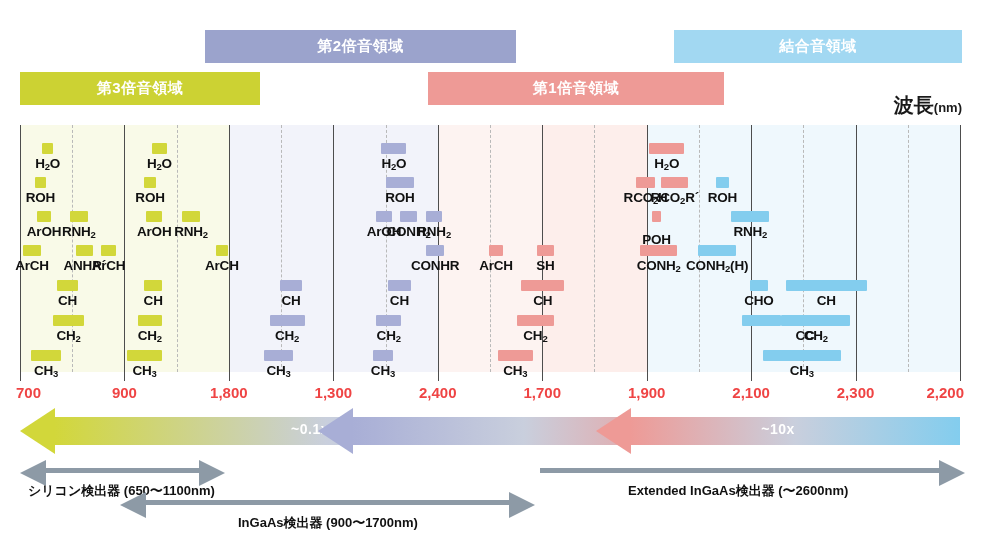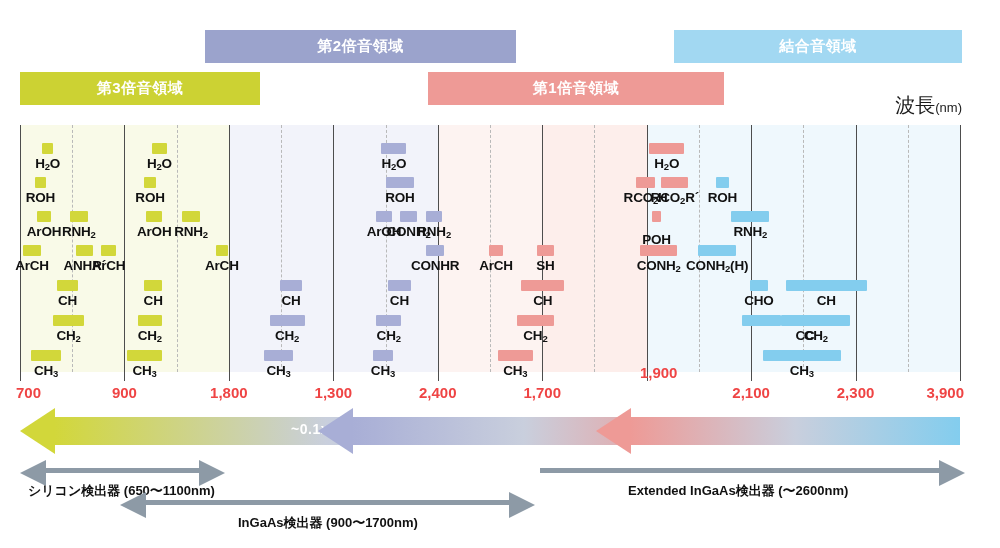--- a/index.html
+++ b/index.html
@@ -11,21 +11,21 @@
   #stage{position:absolute;inset:0;}
 
   
   .cat-bar{
     position:absolute;height:33px;display:flex;align-items:center;
     justify-content:center;color:#ffffff;font-weight:bold;font-size:15px;
     letter-spacing:.5px;
   }
   
   .axis-title{
-    position:absolute;font-weight:normal;white-space:nowrap;
+    position:absolute;font-weight:bold;white-space:nowrap;
   }
   .axis-title .big{font-size:20px;}
   .axis-title .sm{font-size:13px;}
 
   
   #plot{position:absolute;left:20px;top:125px;width:770px;height:247px;}
   .band{position:absolute;top:0;bottom:0;}
   .gl{position:absolute;top:0;bottom:0;width:1px;}
   .gl.solid{background:#4d4d4d;}
   .gl.dot{border-left:1px dashed #b9b9b9;width:0;}
@@ -223,42 +223,43 @@
       <div class="tlabel" style="left: 124.444px; top: 384px;">900</div>
       <div class="tick" style="left: 228.889px; top: 372px;"></div>
       <div class="tlabel" style="left: 228.889px; top: 384px;">1,800</div>
       <div class="tick" style="left: 333.333px; top: 372px;"></div>
       <div class="tlabel" style="left: 333.333px; top: 384px;">1,300</div>
       <div class="tick" style="left: 437.778px; top: 372px;"></div>
       <div class="tlabel" style="left: 437.778px; top: 384px;">2,400</div>
       <div class="tick" style="left: 542.222px; top: 372px;"></div>
       <div class="tlabel" style="left: 542.222px; top: 384px;">1,700</div>
       <div class="tick" style="left: 646.667px; top: 372px;"></div>
-      <div class="tlabel" style="left: 646.667px; top: 364px; margin-left: 12px;">1,900</div>
+      <div class="tlabel" style="left: 646.667px; top: 384px;">1,900</div>
       <div class="tick" style="left: 751.111px; top: 372px;"></div>
       <div class="tlabel" style="left: 751.111px; top: 384px;">2,100</div>
       <div class="tick" style="left: 855.556px; top: 372px;"></div>
       <div class="tlabel" style="left: 855.556px; top: 384px;">2,300</div>
       <div class="tick" style="left: 960px; top: 372px;"></div>
-      <div class="tlabel" style="left: 964px; top: 384px; transform: translateX(-100%);">3,900</div>
+      <div class="tlabel" style="left: 964px; top: 384px; transform: translateX(-100%);">2,200</div>
     </div>
 
   <div id="garrows">
       <div class="garrow" style="left: 20px; width: 580px; top: 408px;">
         <div class="body" style="background: linear-gradient(to right, rgb(210, 215, 58) 0%, rgb(201, 207, 221) 50%, rgb(159, 184, 224) 100%);"></div>
         <div class="head" style="background: rgb(210, 215, 58); clip-path: polygon(0% 50%, 100% 0%, 100% 100%);"></div>
         <div class="gtxt">~0.1x</div>
       </div>
       <div class="garrow" style="left: 318px; width: 378px; top: 408px;">
         <div class="body" style="background: linear-gradient(to right, rgb(168, 174, 214) 0%, rgb(201, 207, 221) 50%, rgb(238, 154, 150) 100%);"></div>
         <div class="head" style="background: rgb(168, 174, 214); clip-path: polygon(0% 50%, 100% 0%, 100% 100%);"></div>
       </div>
       <div class="garrow" style="left: 596px; width: 364px; top: 408px;">
         <div class="body" style="background: linear-gradient(to right, rgb(238, 154, 150) 0%, rgb(201, 207, 221) 50%, rgb(131, 205, 238) 100%);"></div>
         <div class="head" style="background: rgb(238, 154, 150); clip-path: polygon(0% 50%, 100% 0%, 100% 100%);"></div>
+        <div class="gtxt">~10x</div>
       </div>
     </div>
 
   <div id="dets">
       <div class="det" style="left: 20px; width: 205px; top: 460px;">
         <div class="line" style="left: 24px; right: 24px;"></div>
         <div class="lhead"></div>
         <div class="rhead"></div>
       </div>
       <div class="det-label" style="left: 28px; top: 482px;">シリコン検出器 (650〜1100nm)</div>

